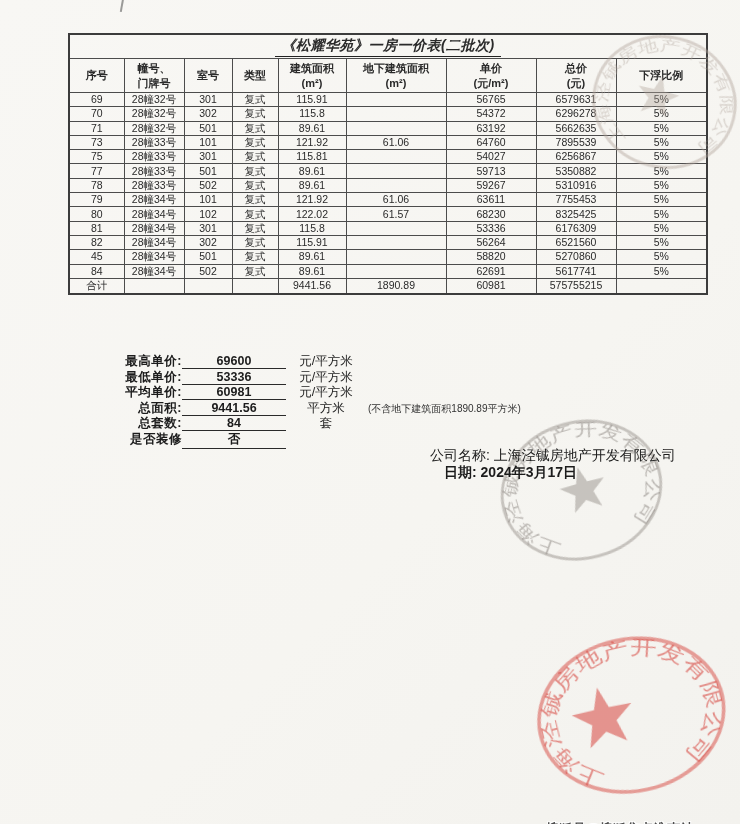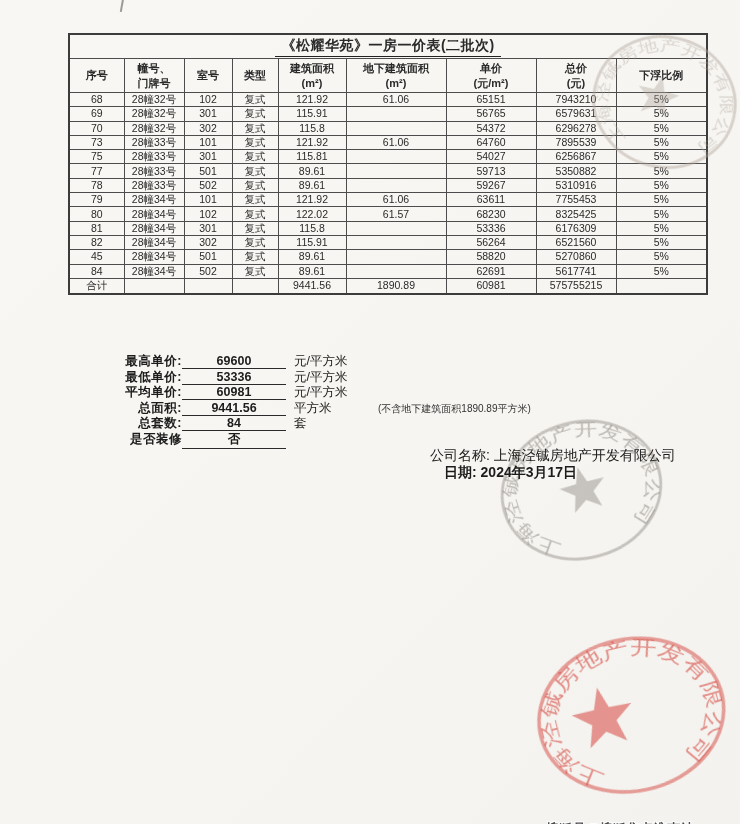--- a/index.html
+++ b/index.html
@@ -30,20 +30,21 @@
     padding:0 1px;
     overflow:hidden;white-space:nowrap;
   }
   .title-row th{
     border-bottom:1px solid #4c4c4c;
     height:21px;font-size:14px;font-weight:bold;padding:1px 0;
   }
   .title-row .doc-title{
     display:inline-block;border-bottom:1.6px solid #222;padding:0 6px 1px 6px;
     letter-spacing:0.5px;
+    font-style:italic;
   }
   .header-row th{
     font-size:11px;font-weight:bold;height:31px;line-height:1.3;padding:1px 0;
   }
   .price-table tbody td{
     font-size:10.5px;height:13.3px;line-height:13px;
   }
   .price-table tbody tr[data-name="total-row"] td{
     font-weight:normal;height:14px;
   }
@@ -51,22 +52,22 @@
   .summary{
     position:absolute;left:112px;top:353px;
     font-size:12.5px;color:#1c1c1c;
   }
   .summary-line{display:flex;align-items:baseline;height:15.6px;}
   .s-label{display:inline-block;min-width:70px;font-weight:600;letter-spacing:0.5px;text-align:right;}
   .s-value{
     display:inline-block;min-width:104px;text-align:center;
     border-bottom:1.2px solid #2a2a2a;margin-right:8px;font-weight:600;
   }
-  .s-unit{display:inline-block;min-width:64px;}
-  .s-note{font-size:10px;color:#333;margin-left:20px;}
+  .s-unit{display:inline-block;min-width:64px;text-align:center;}
+  .s-note{font-size:10px;color:#333;margin-left:10px;}
   
   .company{
     position:absolute;left:430px;top:447px;
     font-size:14px;line-height:17px;color:#1c1c1c;z-index:3;
   }
   .company .line2{margin-left:14px;font-weight:bold;}
   
   svg.seal{position:absolute;pointer-events:none;}
   .seal-top{left:588px;top:33px;transform:rotate(14deg);filter:blur(0.6px);z-index:2;}
   .seal-mid{left:492px;top:412px;transform:rotate(-15deg);filter:blur(0.5px);z-index:1;}
@@ -134,50 +135,50 @@
             <div>总价</div>
             <div>(元)</div>
           </th>
           <th data-name="column-header">
             <div>下浮比例</div>
           </th>
         </tr>
     </thead>
     <tbody id="table-body">
         <tr data-name="table-row">
-          <td data-name="table-cell">68</td>
-          <td data-name="table-cell">28幢32号</td>
-          <td data-name="table-cell">102</td>
-          <td data-name="table-cell">复式</td>
-          <td data-name="table-cell">121.92</td>
-          <td data-name="table-cell">61.06</td>
-          <td data-name="table-cell">65151</td>
-          <td data-name="table-cell">7943210</td>
-          <td data-name="table-cell">5%</td>
-        </tr>
-        <tr data-name="table-row">
           <td data-name="table-cell">69</td>
           <td data-name="table-cell">28幢32号</td>
           <td data-name="table-cell">301</td>
           <td data-name="table-cell">复式</td>
           <td data-name="table-cell">115.91</td>
           <td data-name="table-cell"></td>
           <td data-name="table-cell">56765</td>
           <td data-name="table-cell">6579631</td>
           <td data-name="table-cell">5%</td>
         </tr>
         <tr data-name="table-row">
           <td data-name="table-cell">70</td>
           <td data-name="table-cell">28幢32号</td>
           <td data-name="table-cell">302</td>
           <td data-name="table-cell">复式</td>
           <td data-name="table-cell">115.8</td>
           <td data-name="table-cell"></td>
           <td data-name="table-cell">54372</td>
           <td data-name="table-cell">6296278</td>
+          <td data-name="table-cell">5%</td>
+        </tr>
+        <tr data-name="table-row">
+          <td data-name="table-cell">71</td>
+          <td data-name="table-cell">28幢32号</td>
+          <td data-name="table-cell">501</td>
+          <td data-name="table-cell">复式</td>
+          <td data-name="table-cell">89.61</td>
+          <td data-name="table-cell"></td>
+          <td data-name="table-cell">63192</td>
+          <td data-name="table-cell">5662635</td>
           <td data-name="table-cell">5%</td>
         </tr>
         <tr data-name="table-row">
           <td data-name="table-cell">73</td>
           <td data-name="table-cell">28幢33号</td>
           <td data-name="table-cell">101</td>
           <td data-name="table-cell">复式</td>
           <td data-name="table-cell">121.92</td>
           <td data-name="table-cell">61.06</td>
           <td data-name="table-cell">64760</td>

